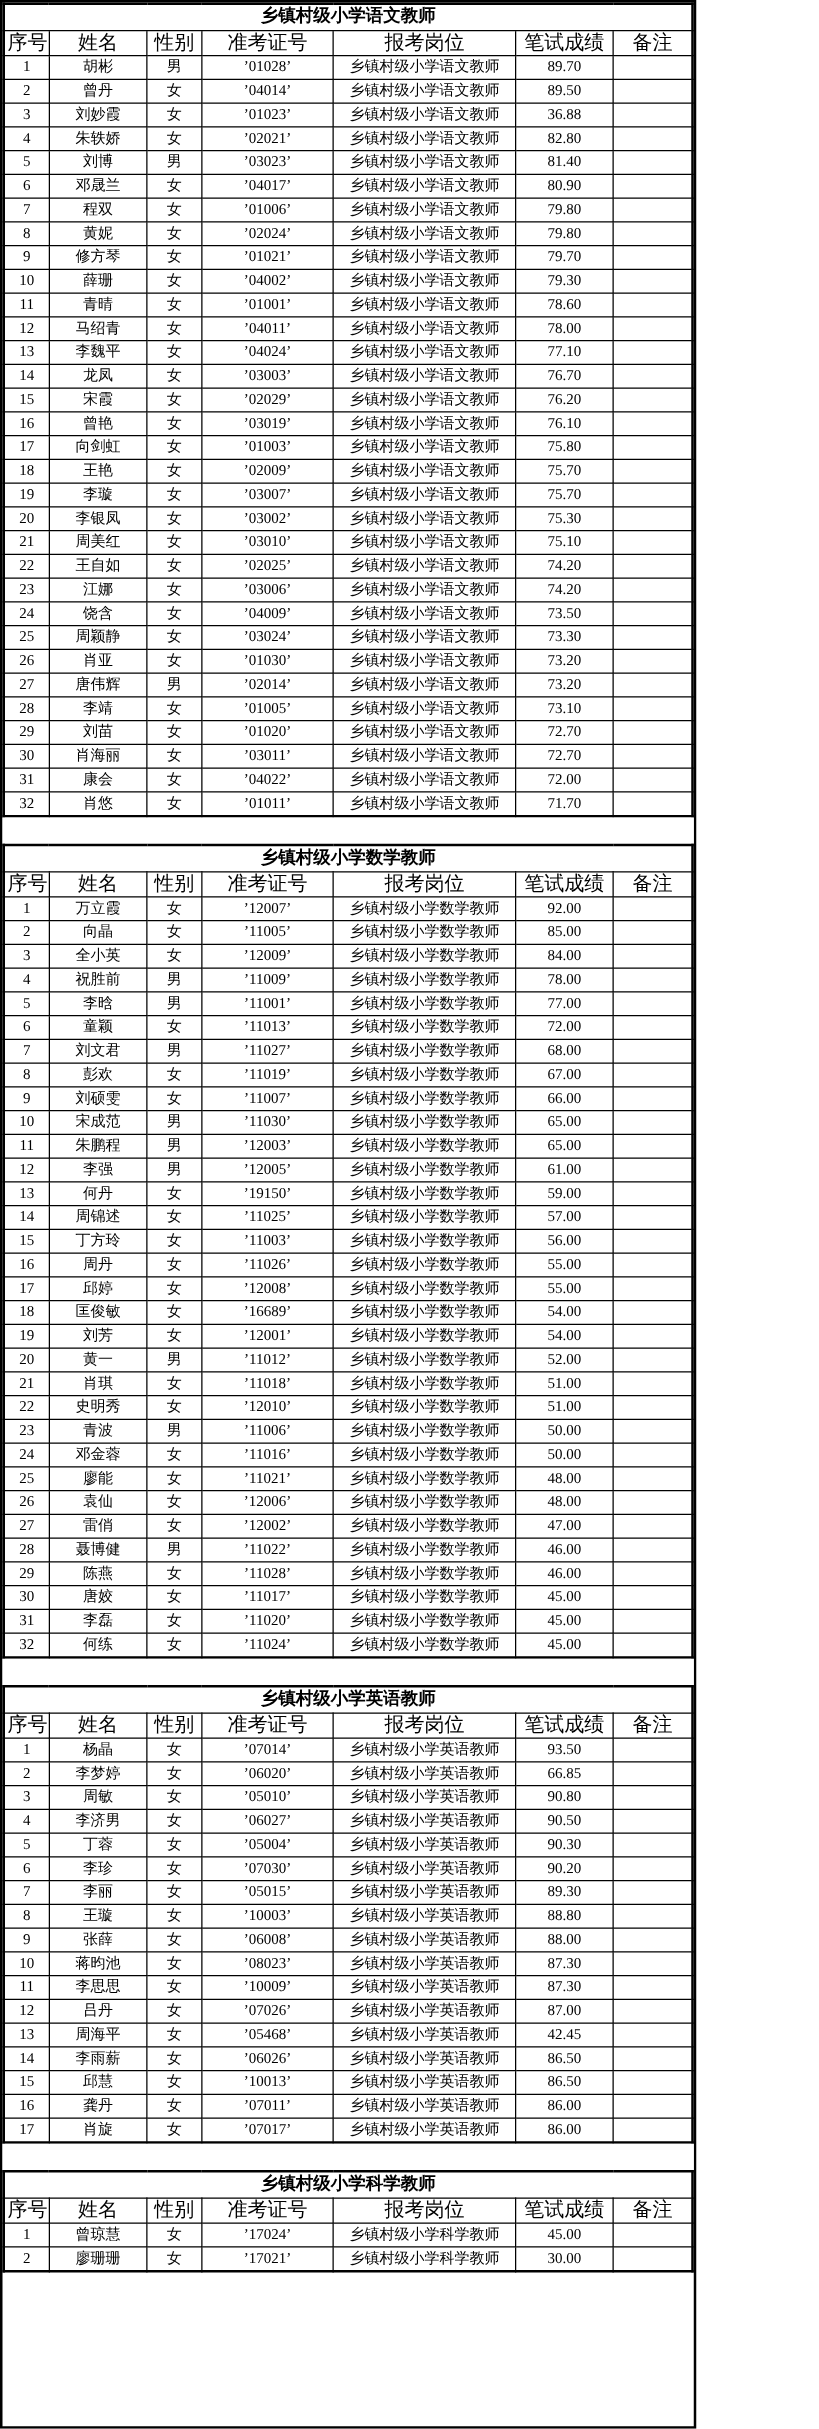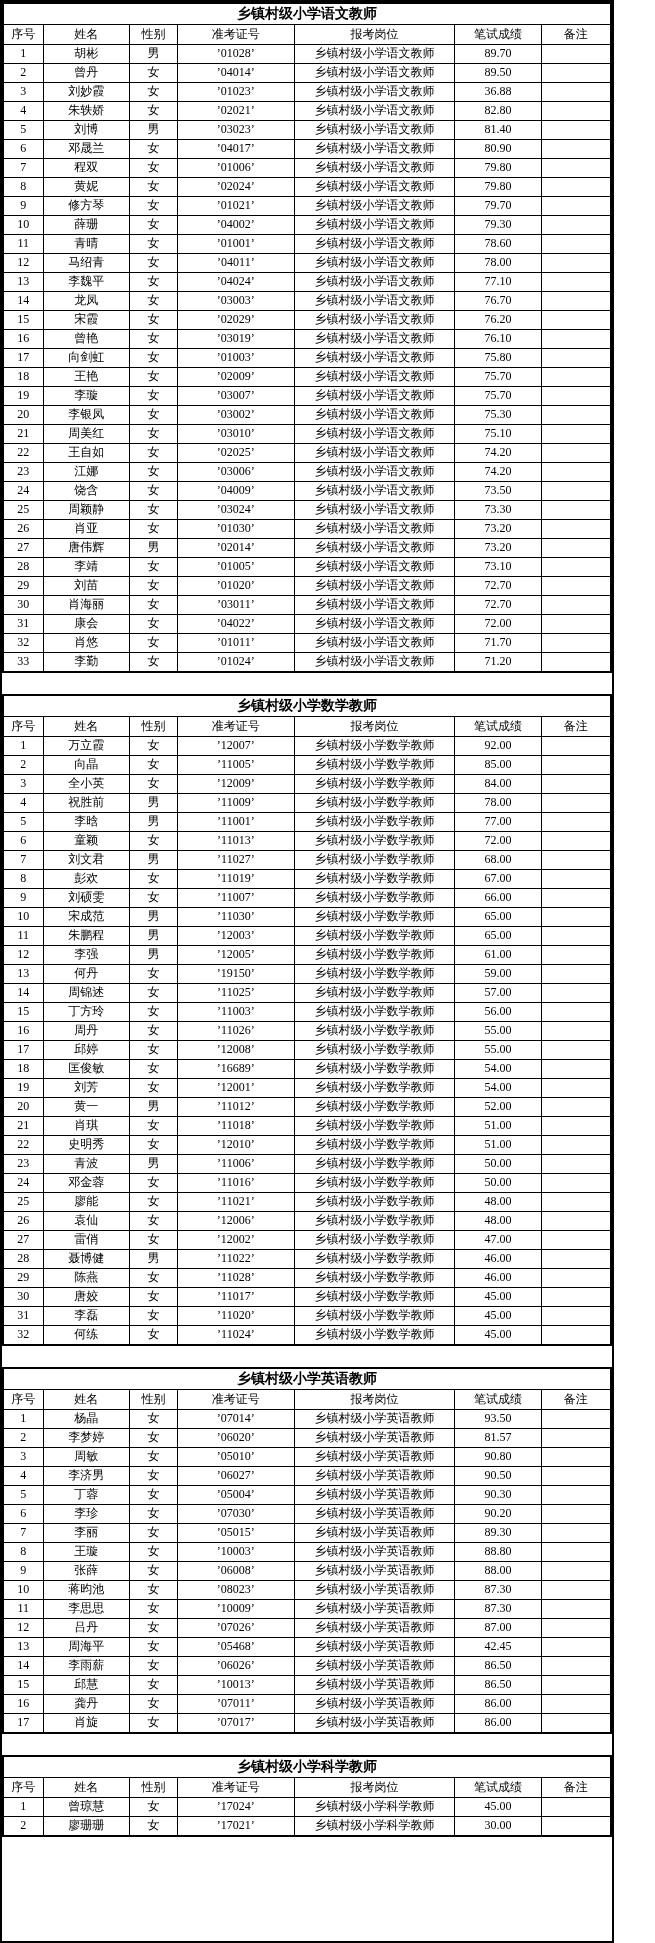--- a/index.html
+++ b/index.html
@@ -3,21 +3,21 @@
 <meta charset="utf-8">
 <style>
   html, body { margin: 0; padding: 0; background: #ffffff; }
   body {
     width: 655px;
     font-family: "Liberation Serif", "DejaVu Serif", serif;
     color: #000000;
   }
   .sheet {
     box-sizing: border-box;
-    width: 614px;
+    width: 557px;
     min-height: 1943px;
     border: 2px solid #000000;
     background: #ffffff;
   }
   table.score-table {
     width: 100%;
     border-collapse: collapse;
     table-layout: fixed;
     border: 2px solid #000000;
   }
@@ -31,21 +31,21 @@
     line-height: 1.1;
     overflow: hidden;
     white-space: nowrap;
   }
   table.score-table td.title-cell {
     font-weight: bold;
     font-size: 14px;
     height: 20px;
   }
   table.score-table td.hdr-cell {
-    font-size: 12px;
+    font-size: 16px;
     height: 19px;
   }
   .gap {
     height: 21px;
     background: #ffffff;
   }
   .bottom-pad { height: 18px; }
 </style>
 </head>
 <body>
@@ -355,29 +355,20 @@
         </tr>
         <tr>
           <td>32</td>
           <td>肖悠</td>
           <td>女</td>
           <td>’01011’</td>
           <td>乡镇村级小学语文教师</td>
           <td>71.70</td>
           <td></td>
         </tr>
-        <tr>
-          <td>33</td>
-          <td>李勤</td>
-          <td>女</td>
-          <td>’01024’</td>
-          <td>乡镇村级小学语文教师</td>
-          <td>71.20</td>
-          <td></td>
-        </tr>
       </tbody>
     </table>
     <div class="gap"></div>
     <table class="score-table">
       <colgroup>
         <col style="width: 6.6%;">
         <col style="width: 14.2%;">
         <col style="width: 7.9%;">
         <col style="width: 19.2%;">
         <col style="width: 26.4%;">
@@ -719,21 +710,21 @@
           <td>乡镇村级小学英语教师</td>
           <td>93.50</td>
           <td></td>
         </tr>
         <tr>
           <td>2</td>
           <td>李梦婷</td>
           <td>女</td>
           <td>’06020’</td>
           <td>乡镇村级小学英语教师</td>
-          <td>81.57</td>
+          <td>66.85</td>
           <td></td>
         </tr>
         <tr>
           <td>3</td>
           <td>周敏</td>
           <td>女</td>
           <td>’05010’</td>
           <td>乡镇村级小学英语教师</td>
           <td>90.80</td>
           <td></td>

